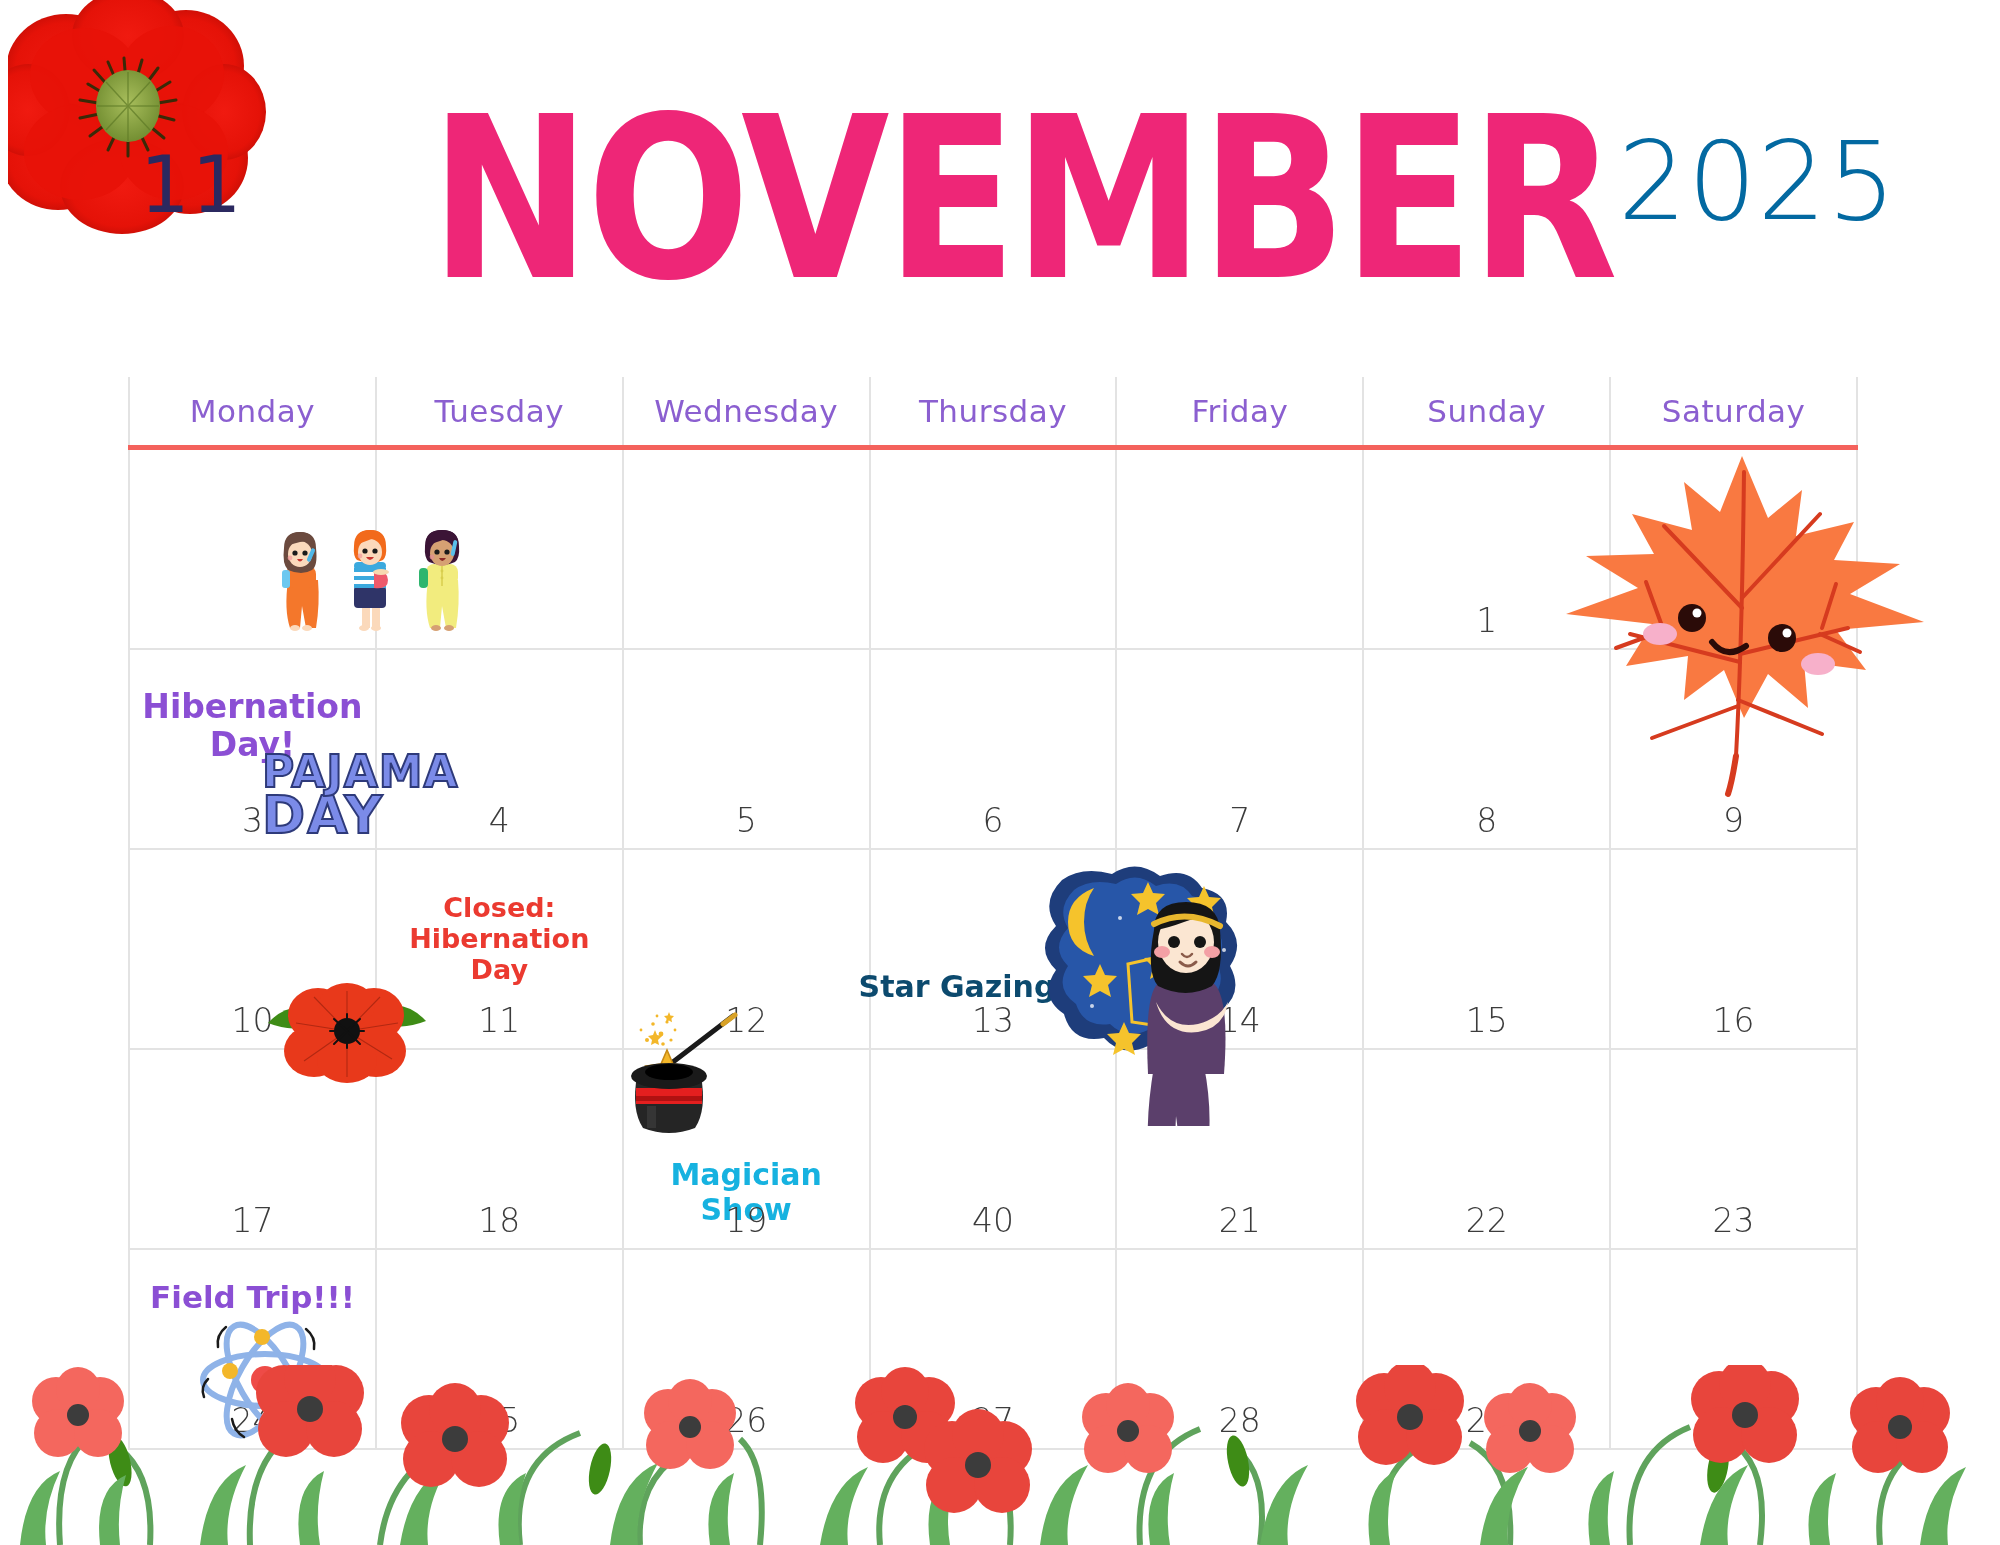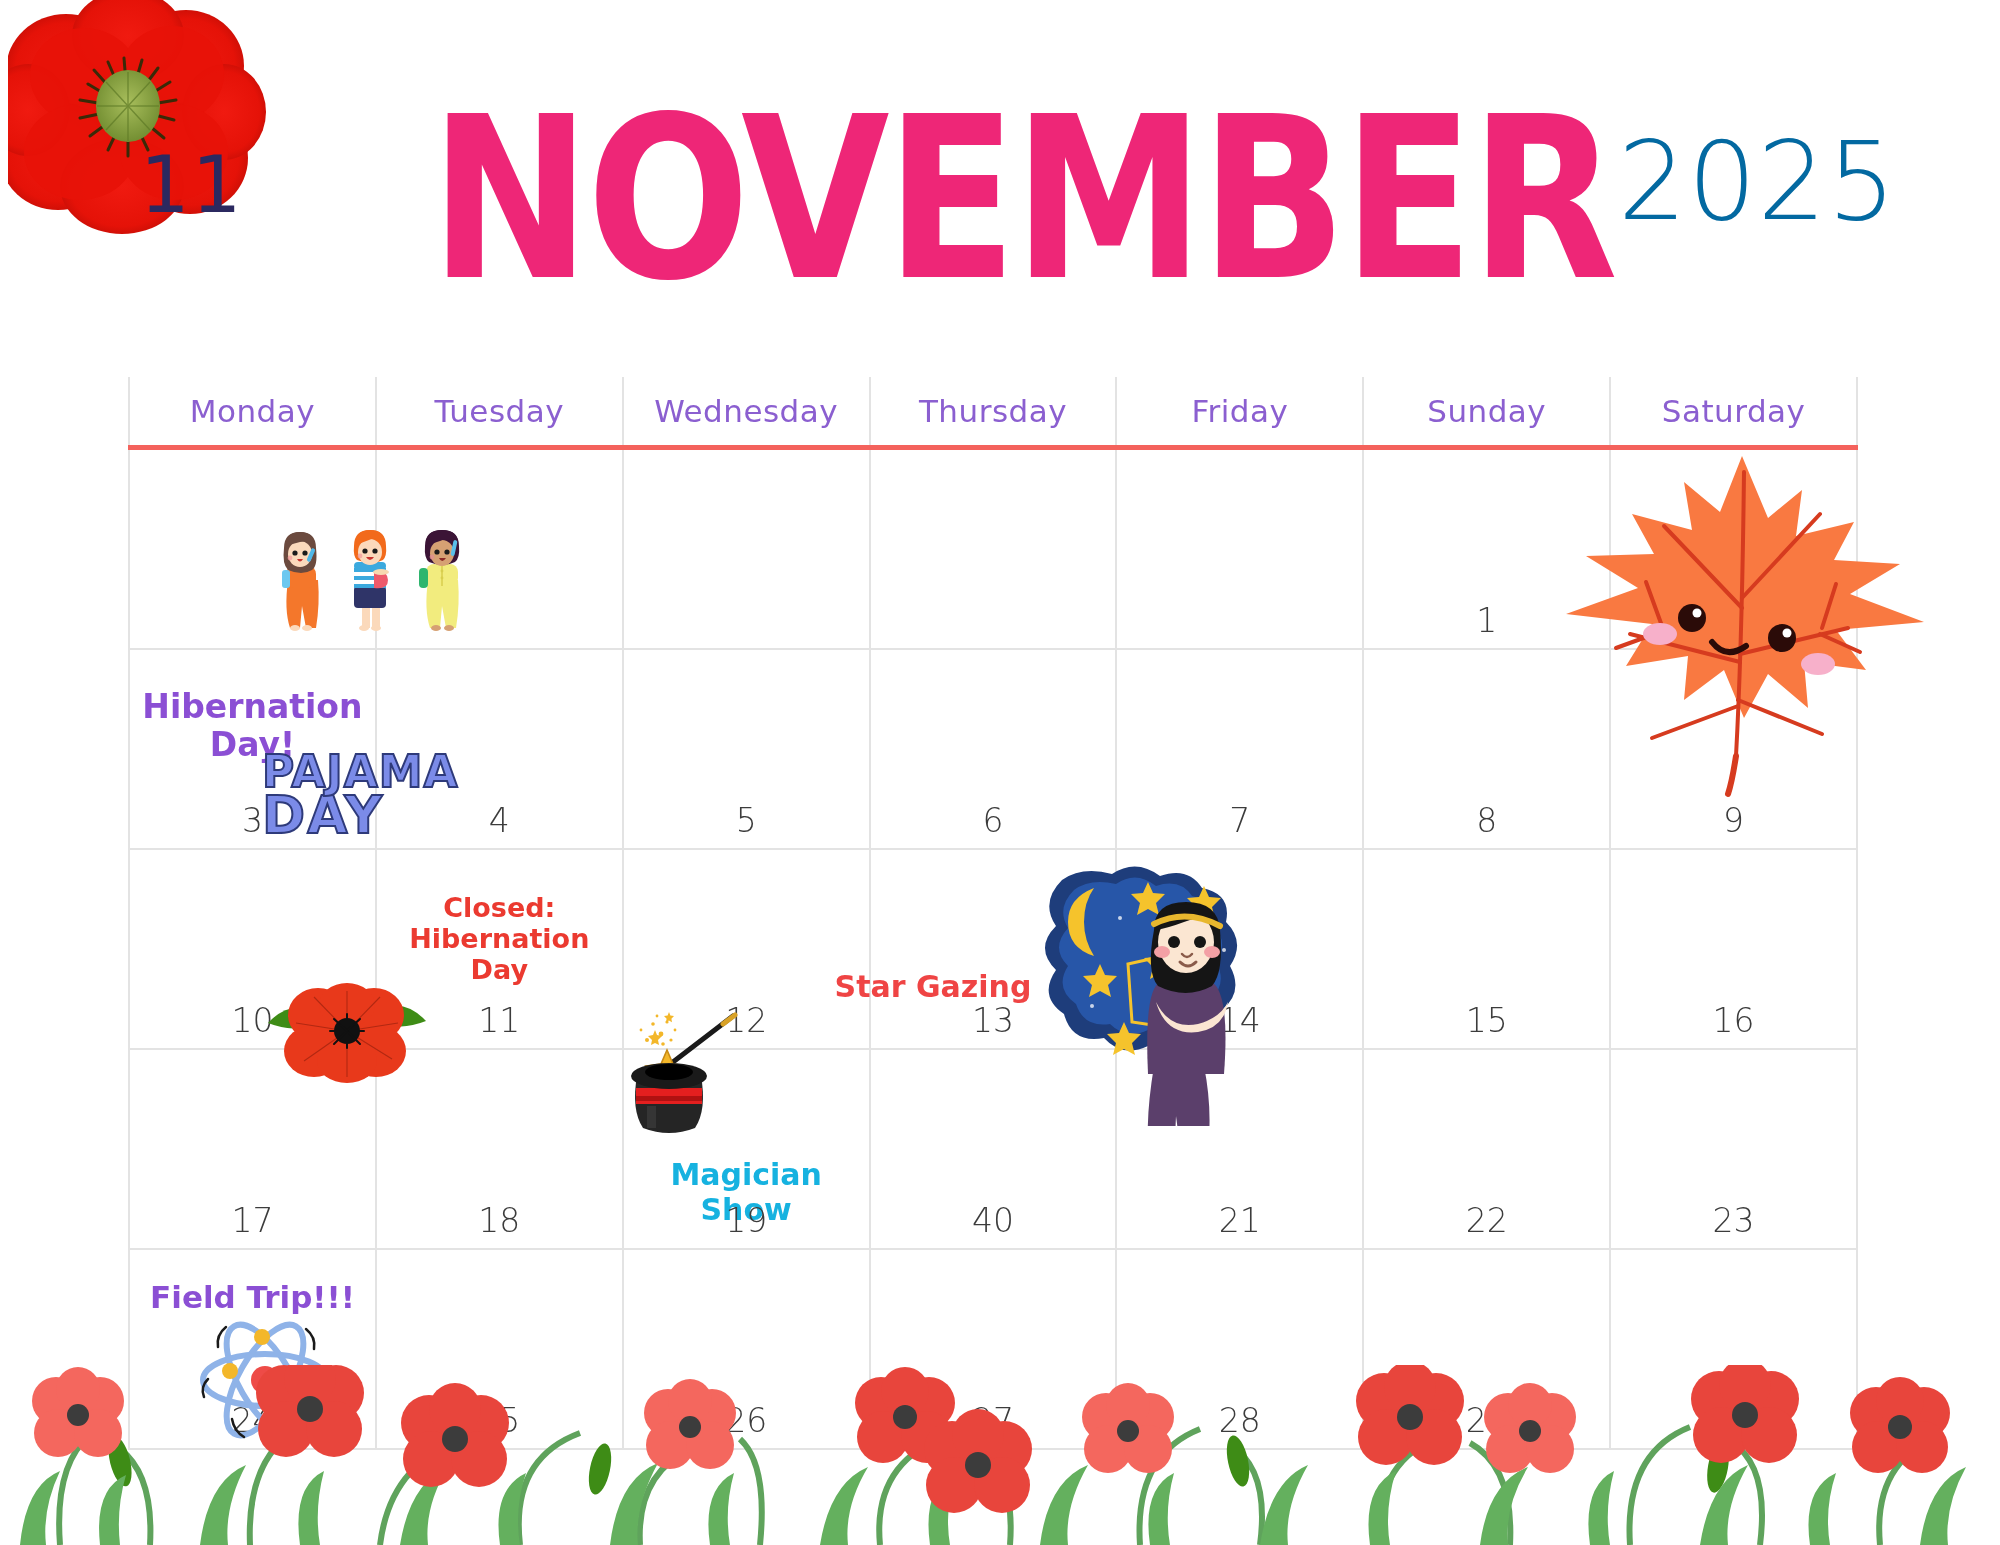--- a/index.html
+++ b/index.html
@@ -66,21 +66,21 @@
   .evt {
     position:absolute; left:4px; right:4px;
     text-align:center; font-weight:bold;
     font-family:"DejaVu Sans", sans-serif;
     line-height:1.15;
   }
 
   
   .evt-hibernation { top:38px; font-size:33px; color:#8B4FD4; }
   .evt-closed      { top:42px; font-size:27px; color:#EB3A30; }
-  .evt-star        { top:120px; font-size:30px; color:#ef4444; left:-60px; right:60px; }
+  .evt-star        { top:120px; font-size:30px; color:#0c4a6e; left:-60px; right:60px;text-align:right; }
   .evt-magician    { top:108px; font-size:30px; color:#16B2E0; }
   .evt-field       { top:30px; font-size:31px; color:#8B4FD4; }
 
   
   .art { position:absolute; pointer-events:none; }
 
   .art-kids   { left:276px; top:528px; width:225px; height:110px; }
   .art-pajama { left:262px; top:752px; width:200px; height:105px; }
   .art-leaf   { left:1530px; top:448px; width:420px; height:350px; }
   .art-poppy10{ left:262px; top:975px; width:170px; height:110px; }

